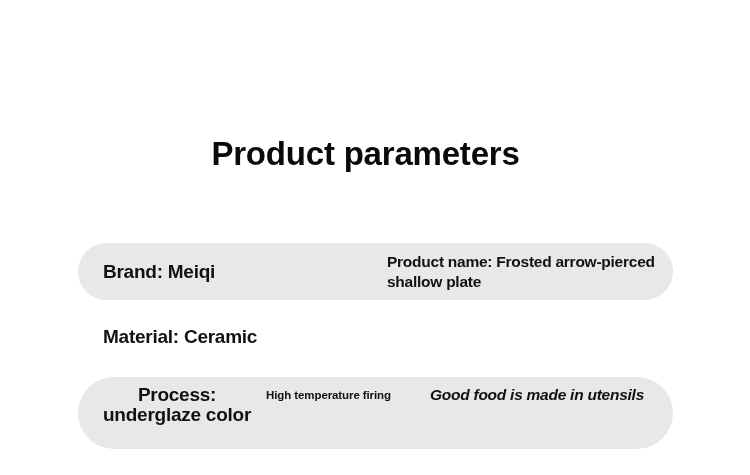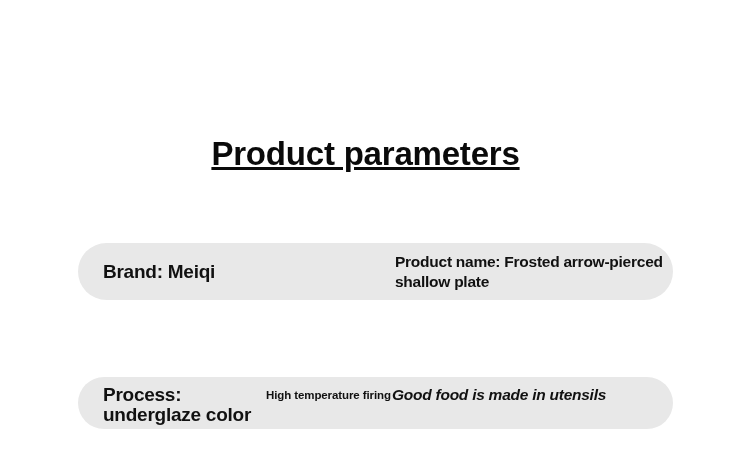--- a/index.html
+++ b/index.html
@@ -25,21 +25,20 @@
     left: 0;
     top: 134px;
     width: 731px;
     text-align: center;
     font-size: 33px;
     font-weight: 700;
     line-height: 40px;
     color: #0a0a0a;
     letter-spacing: -0.2px;
     white-space: nowrap;
-    text-decoration: underline;
   }
 
   
   .spec-row {
     position: absolute;
     left: 78px;
     width: 595px;
   }
   .spec-row.pill {
     background: #e8e8e8;
@@ -52,21 +51,22 @@
   #spec-row-1 {
     top: 243px;
     height: 57px;
   }
   #spec-row-2 {
     top: 318px;
     height: 40px;
   }
   #spec-row-3 {
     top: 377px;
-    height: 52px;
+    height: 72px;
+    text-align: center;
   }
 
   .spec-cell {
     position: absolute;
     font-weight: 700;
     color: #111111;
     line-height: 20px;
     white-space: pre-line;
   }
 
@@ -82,21 +82,20 @@
     left: 188px;
     font-size: 11.5px;
     line-height: 14px;
     letter-spacing: -0.1px;
   }
   
   .col-2 {
     left: 309px;
     font-size: 15.5px;
     letter-spacing: -0.25px;
-    margin-left: 8px;
   }
   .col-3 {
     left: 314px;
     font-size: 15.5px;
     letter-spacing: -0.25px;
   }
 
   
   #cell-brand            { top: 19px; }
   #cell-product-name     { top: 9px;  width: 320px; }
@@ -112,20 +111,21 @@
 <div id="page">
 
   <div id="page-title">Product parameters</div>
 
   <div id="spec-row-1" class="spec-row pill">
     <div id="cell-brand" class="spec-cell col-1">Brand: Meiqi</div>
     <div id="cell-product-name" class="spec-cell col-2">Product name: Frosted arrow-pierced shallow plate</div>
   </div>
 
   <div id="spec-row-2" class="spec-row plain">
+    <div id="cell-material" class="spec-cell col-1">Material: Ceramic</div>
   </div>
 
   <div id="spec-row-3" class="spec-row pill">
     <div id="cell-process" class="spec-cell col-1">Process:
 underglaze color</div>
     <div id="cell-firing" class="spec-cell col-mid">High temperature firing</div>
     <div id="cell-slogan" class="spec-cell col-3">Good food is made in utensils</div>
   </div>
 
 </div>

